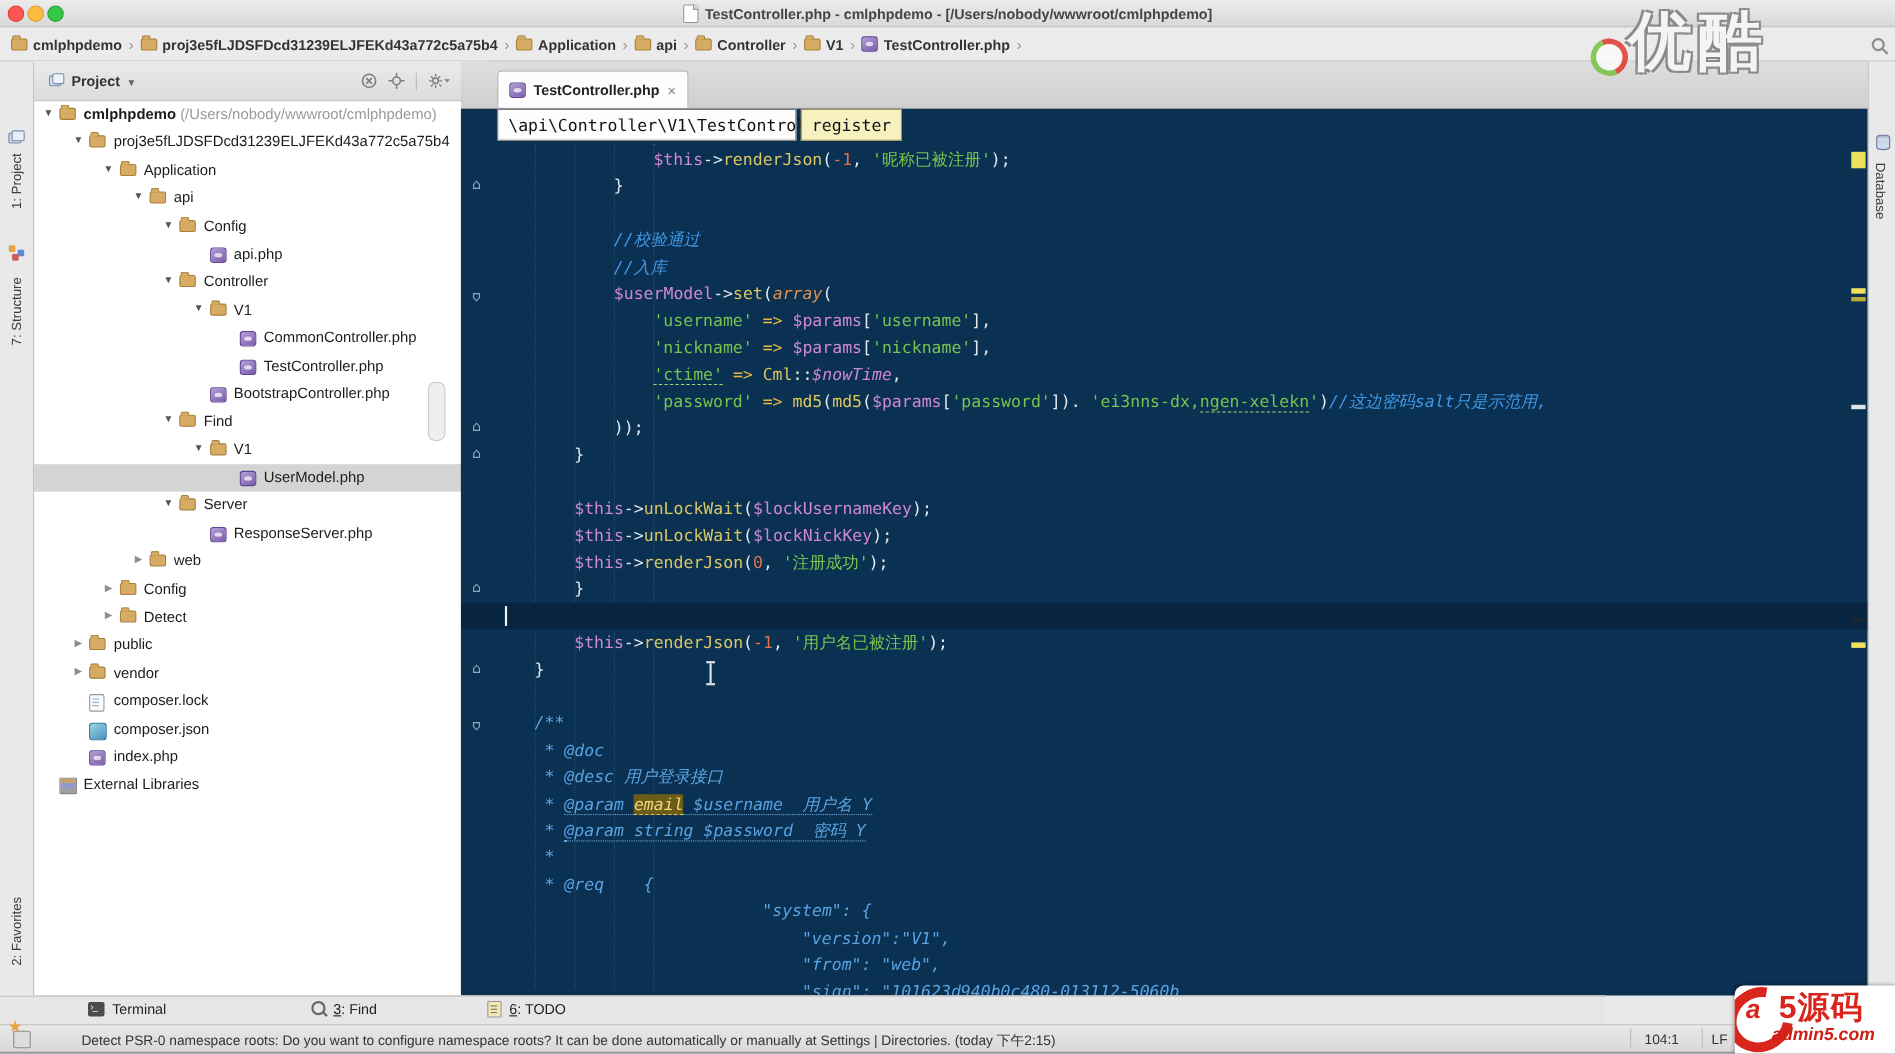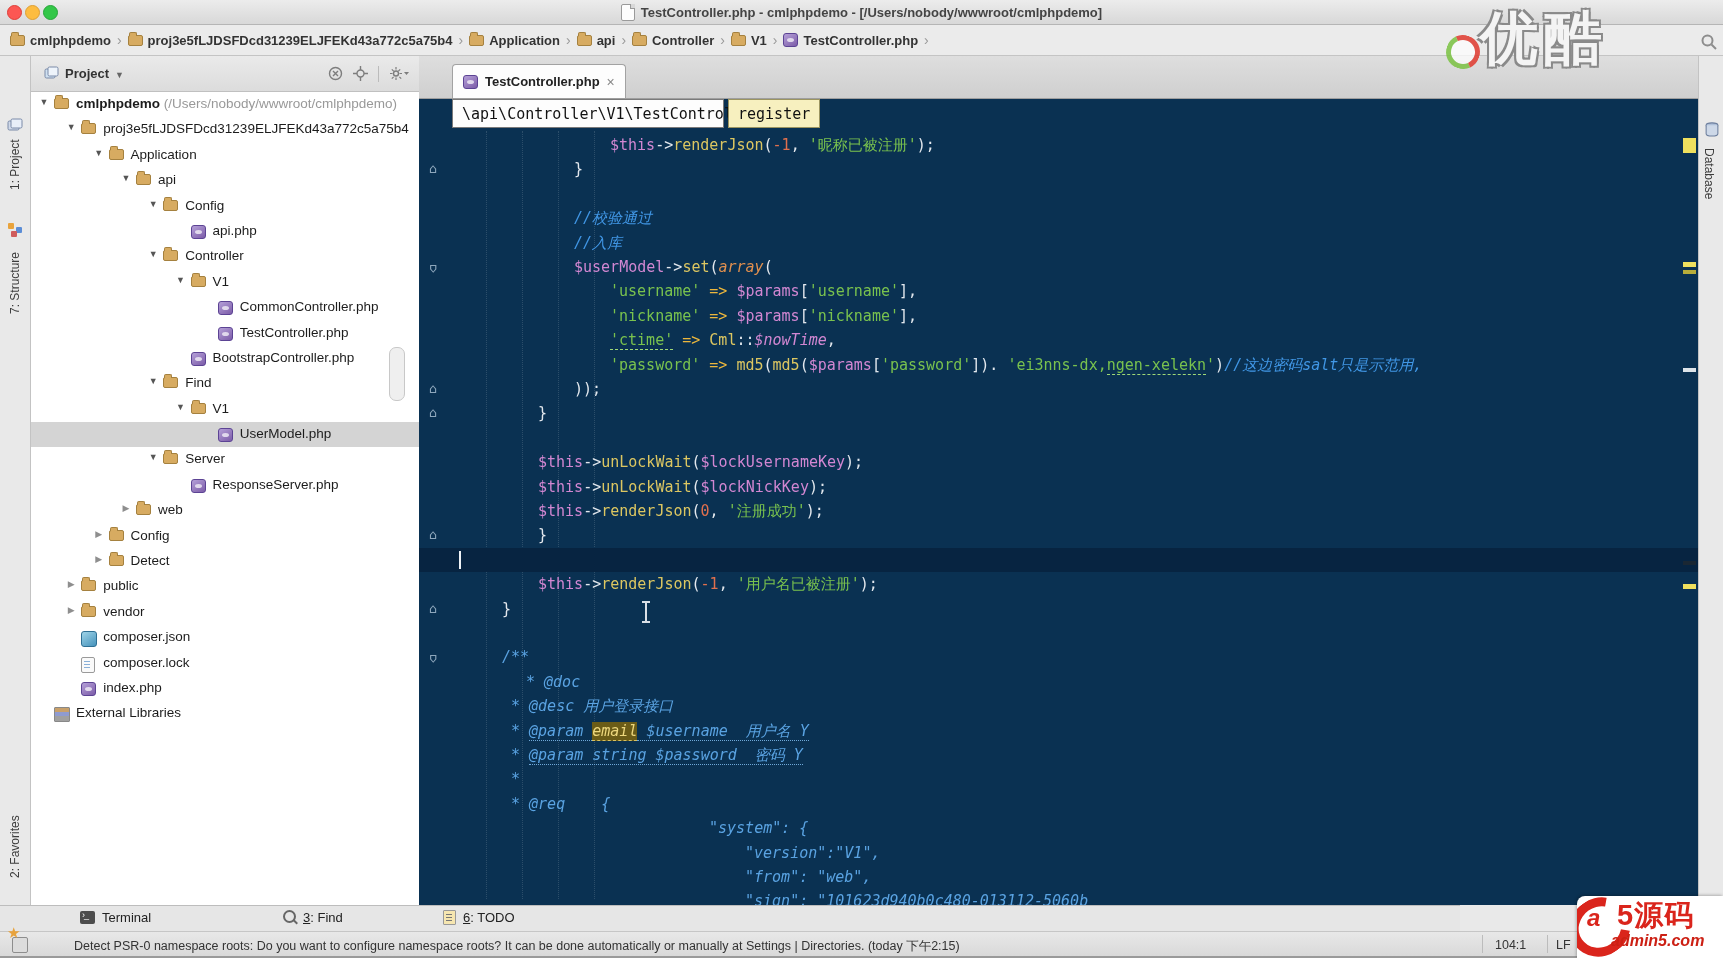--- a/index.html
+++ b/index.html
@@ -63,21 +63,21 @@
   .tab{position:absolute;left:33px;bottom:0;height:33px;background:#fdfdfd;border:1px solid #a2a2a2;border-bottom:none;border-radius:4px 4px 0 0;display:flex;align-items:center;gap:7px;padding:0 10px;}
   .tab-lbl{font-size:13px;font-weight:bold;color:#222;}
   .tab-close{color:#888;font-size:14px;line-height:1;}
   .editor{position:absolute;left:0;top:43px;right:0;bottom:0;background:#0a3152;overflow:hidden;}
   .ctx-box{position:absolute;top:0;height:29px;display:flex;align-items:center;padding:0 9px;
     font-family:"DejaVu Sans Mono",monospace;font-size:15px;color:#111;box-sizing:border-box;z-index:4;}
   .ctx-class{left:33px;width:272px;background:#fdfdfd;border:1px solid #7a7a7a;}
   .ctx-method{left:309px;background:#f7f0bf;border:1px solid #9b9460;}
   .guide{position:absolute;top:32px;bottom:6px;border-left:1px dotted rgba(255,255,255,.14);}
   .code-line{position:absolute;left:0;right:14px;height:24.4px;font-family:"DejaVu Sans Mono",monospace;
-    font-size:15px;line-height:24.4px;white-space:pre;overflow:hidden;padding-left:16px;}
+    font-size:15px;line-height:24.4px;white-space:pre;overflow:hidden;}
   .code-line .lt{display:inline-block;margin-left:31px;}
   .code-line.cur{background:#072441;right:0;}
   .caret{position:absolute;left:40px;top:3px;width:2px;height:18px;background:#eef2f6;}
   .fold{position:absolute;left:10px;top:0px;font-size:13px;color:#8ea7bc;font-family:"DejaVu Sans",sans-serif;}
   .fold.open{transform:rotate(180deg);top:2px;}
   .tk-p{color:#e3e8ee}.tk-v{color:#d287d2}.tk-m{color:#dcc661}.tk-s{color:#79c24e}
   .tk-su{color:#79c24e;border-bottom:1px dashed #9ed877}
   .tk-n{color:#e0704e}.tk-k{color:#e2904e;font-style:italic}.tk-o{color:#ecb73d}
   .tk-c{color:#4197e6;font-style:italic}.tk-d{color:#5aa3e2;font-style:italic}
   .tk-du{color:#5aa3e2;font-style:italic;border-bottom:1px dotted #6fa8d8}
@@ -320,26 +320,26 @@
         <span class="arr closed" style="left: 35.3px;">▶</span>
         <span class="tico ico-folder" style="left: 51.3px;"></span>
         <span class="tlbl" style="left: 73.3px;">public</span>
       </div>
       <div class="tree-row">
         <span class="arr closed" style="left: 35.3px;">▶</span>
         <span class="tico ico-folder" style="left: 51.3px;"></span>
         <span class="tlbl" style="left: 73.3px;">vendor</span>
       </div>
       <div class="tree-row">
+        <span class="tico ico-lock" style="left: 51.3px;"></span>
+        <span class="tlbl" style="left: 73.3px;">composer.lock</span>
+      </div>
+      <div class="tree-row">
         <span class="tico ico-json" style="left: 51.3px;"></span>
         <span class="tlbl" style="left: 73.3px;">composer.json</span>
-      </div>
-      <div class="tree-row">
-        <span class="tico ico-lock" style="left: 51.3px;"></span>
-        <span class="tlbl" style="left: 73.3px;">composer.lock</span>
       </div>
       <div class="tree-row">
         <span class="tico ico-php" style="left: 51.3px;"></span>
         <span class="tlbl" style="left: 73.3px;">index.php</span>
       </div>
       <div class="tree-row">
         <span class="tico ico-lib" style="left: 24px;"></span>
         <span class="tlbl" style="left: 46px;">External Libraries</span>
       </div>
     </div>
@@ -377,21 +377,21 @@
         <div class="code-line" style="top: 326.8px;"><span class="lt" style="padding-left: 0px;"></span></div>
         <div class="code-line" style="top: 351.2px;"><span class="lt" style="padding-left: 72px;"><span class="tk-v">$this</span><span class="tk-p">-&gt;</span><span class="tk-m">unLockWait</span><span class="tk-p">(</span><span class="tk-v">$lockUsernameKey</span><span class="tk-p">);</span></span></div>
         <div class="code-line" style="top: 375.6px;"><span class="lt" style="padding-left: 72px;"><span class="tk-v">$this</span><span class="tk-p">-&gt;</span><span class="tk-m">unLockWait</span><span class="tk-p">(</span><span class="tk-v">$lockNickKey</span><span class="tk-p">);</span></span></div>
         <div class="code-line" style="top: 400px;"><span class="lt" style="padding-left: 72px;"><span class="tk-v">$this</span><span class="tk-p">-&gt;</span><span class="tk-m">renderJson</span><span class="tk-p">(</span><span class="tk-n">0</span><span class="tk-p">, </span><span class="tk-s">'注册成功'</span><span class="tk-p">);</span></span></div>
         <div class="code-line" style="top: 424.4px;"><span class="fold">⌂</span><span class="lt" style="padding-left: 72px;"><span class="tk-p">}</span></span></div>
         <div class="code-line cur" style="top: 448.8px;"><span class="caret"></span><span class="lt" style="padding-left: 0px;"></span></div>
         <div class="code-line" style="top: 473.2px;"><span class="lt" style="padding-left: 72px;"><span class="tk-v">$this</span><span class="tk-p">-&gt;</span><span class="tk-m">renderJson</span><span class="tk-p">(</span><span class="tk-n">-1</span><span class="tk-p">, </span><span class="tk-s">'用户名已被注册'</span><span class="tk-p">);</span></span></div>
         <div class="code-line" style="top: 497.6px;"><span class="fold">⌂</span><span class="lt" style="padding-left: 36px;"><span class="tk-p">}</span></span></div>
         <div class="code-line" style="top: 522px;"><span class="lt" style="padding-left: 0px;"></span></div>
         <div class="code-line" style="top: 546.4px;"><span class="fold open">⌂</span><span class="lt" style="padding-left: 36px;"><span class="tk-d">/**</span></span></div>
-        <div class="code-line" style="top: 570.8px; margin-left: 15px;"><span class="lt" style="padding-left: 45px;"><span class="tk-d">* @doc</span></span></div>
+        <div class="code-line" style="top: 570.8px;"><span class="lt" style="padding-left: 45px;"><span class="tk-d">* @doc</span></span></div>
         <div class="code-line" style="top: 595.2px;"><span class="lt" style="padding-left: 45px;"><span class="tk-d">* @desc 用户登录接口</span></span></div>
         <div class="code-line" style="top: 619.6px;"><span class="lt" style="padding-left: 45px;"><span class="tk-d">* </span><span class="tk-du">@param </span><span class="tk-hl">email</span><span class="tk-du"> $username  用户名 Y</span></span></div>
         <div class="code-line" style="top: 644px;"><span class="lt" style="padding-left: 45px;"><span class="tk-d">* </span><span class="tk-du">@param string $password  密码 Y</span></span></div>
         <div class="code-line" style="top: 668.4px;"><span class="lt" style="padding-left: 45px;"><span class="tk-d">*</span></span></div>
         <div class="code-line" style="top: 692.8px;"><span class="lt" style="padding-left: 45px;"><span class="tk-d">* @req    {</span></span></div>
         <div class="code-line" style="top: 717.2px;"><span class="lt" style="padding-left: 243px;"><span class="tk-d">"system": {</span></span></div>
         <div class="code-line" style="top: 741.6px;"><span class="lt" style="padding-left: 279px;"><span class="tk-d">"version":"V1",</span></span></div>
         <div class="code-line" style="top: 766px;"><span class="lt" style="padding-left: 279px;"><span class="tk-d">"from": "web",</span></span></div>
         <div class="code-line" style="top: 790.4px;"><span class="lt" style="padding-left: 279px;"><span class="tk-d">"sign": "101623d940b0c480-013112-5060b</span></span></div>
       </div>

